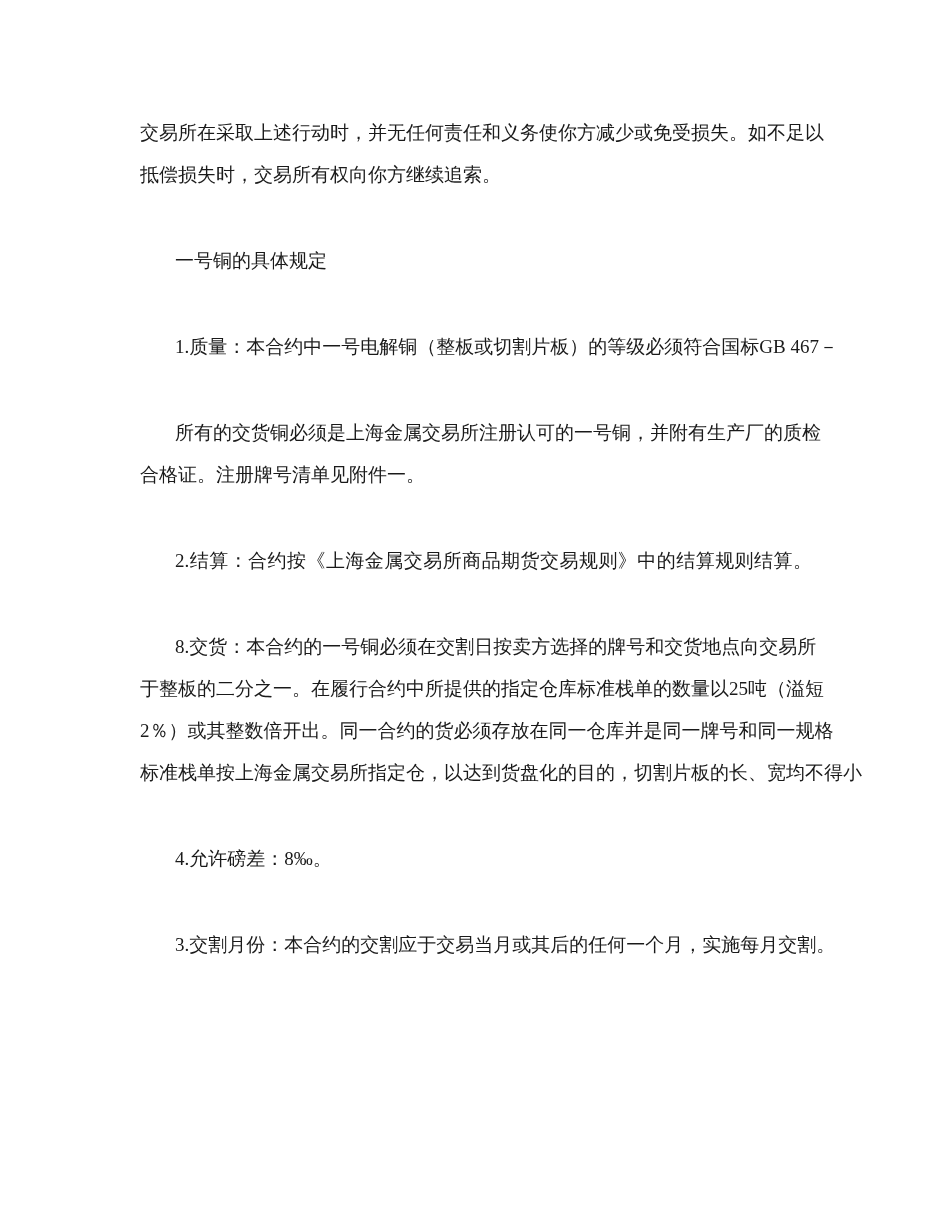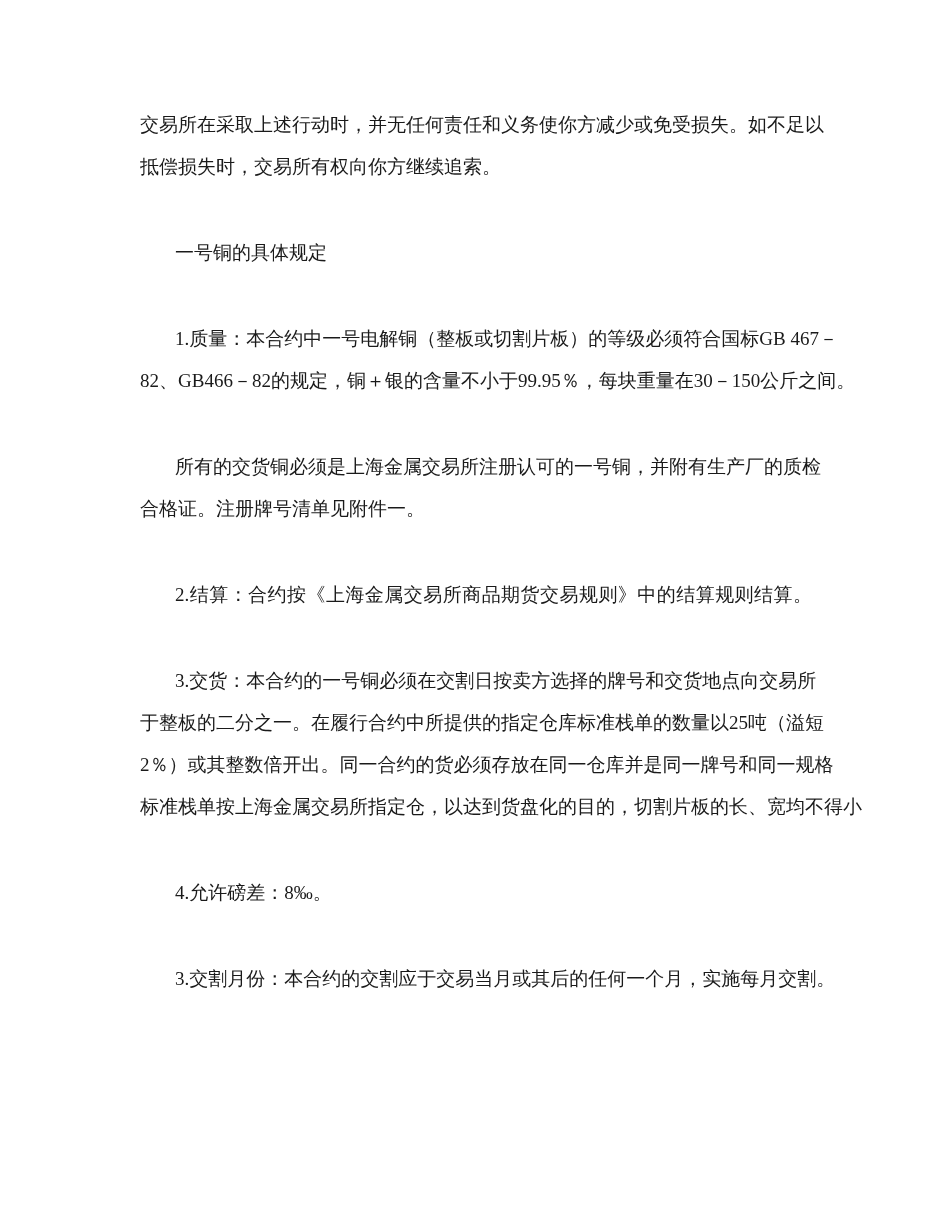--- a/index.html
+++ b/index.html
@@ -13,21 +13,21 @@
     overflow: hidden;
     font-family: "Liberation Serif", "DejaVu Serif", serif;
   }
   .page {
     position: absolute;
     inset: 0;
   }
   .content {
     position: absolute;
     left: 140px;
-    top: 104px;
+    top: 112px;
     width: 672px;
   }
   .para {
     margin: 0 0 44px 0;
   }
   .line {
     height: 42px;
     line-height: 42px;
     font-size: 19px;
     white-space: nowrap;
@@ -48,31 +48,30 @@
   <div class="content" id="content">
       <div class="para">
         <div class="line fill">交易所在采取上述行动时，并无任何责任和义务使你方减少或免受损失。如不足以</div>
         <div class="line">抵偿损失时，交易所有权向你方继续追索。</div>
       </div>
       <div class="para">
         <div class="line indent">一号铜的具体规定</div>
       </div>
       <div class="para">
         <div class="line fill indent">1.质量：本合约中一号电解铜（整板或切割片板）的等级必须符合国标GB 467－</div>
-        <div class="line fill">82、GB466－82的规定，铜＋银的含量不小于99.95％，每块重量在30－150公斤之间。</div>
       </div>
       <div class="para">
         <div class="line fill indent">所有的交货铜必须是上海金属交易所注册认可的一号铜，并附有生产厂的质检</div>
         <div class="line">合格证。注册牌号清单见附件一。</div>
       </div>
       <div class="para">
         <div class="line fill indent">2.结算：合约按《上海金属交易所商品期货交易规则》中的结算规则结算。</div>
       </div>
       <div class="para">
-        <div class="line fill indent">3.交货：本合约的一号铜必须在交割日按卖方选择的牌号和交货地点向交易所</div>
+        <div class="line fill indent">8.交货：本合约的一号铜必须在交割日按卖方选择的牌号和交货地点向交易所</div>
         <div class="line fill">于整板的二分之一。在履行合约中所提供的指定仓库标准栈单的数量以25吨（溢短</div>
         <div class="line fill">2％）或其整数倍开出。同一合约的货必须存放在同一仓库并是同一牌号和同一规格</div>
         <div class="line fill">标准栈单按上海金属交易所指定仓，以达到货盘化的目的，切割片板的长、宽均不得小</div>
       </div>
       <div class="para">
         <div class="line indent">4.允许磅差：8‰。</div>
       </div>
       <div class="para">
         <div class="line fill indent">3.交割月份：本合约的交割应于交易当月或其后的任何一个月，实施每月交割。</div>
       </div>

